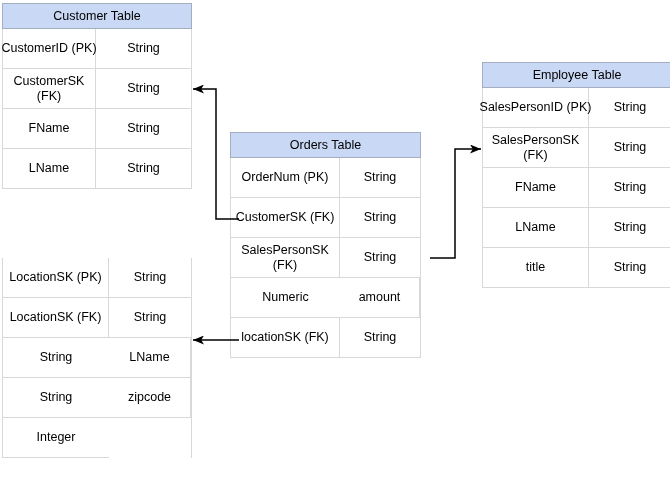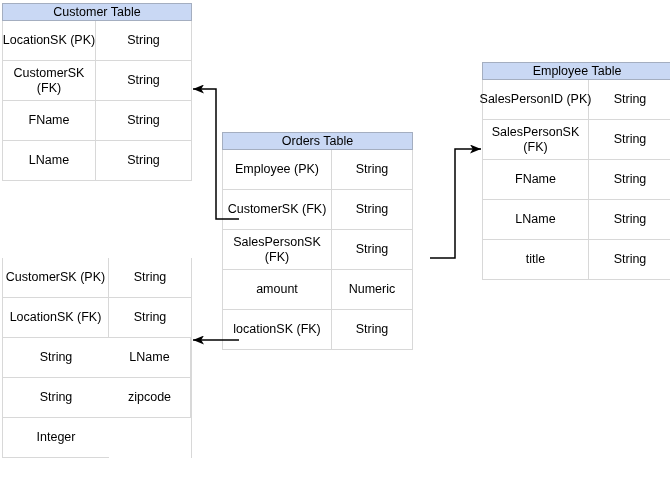--- a/index.html
+++ b/index.html
@@ -8,21 +8,21 @@
     width: 670px;
     height: 480px;
     background: var(--canvas_bg, #ffffff);
     overflow: hidden;
     font-family: "Liberation Sans", sans-serif;
     color: var(--text, #000000);
   }
   .tbl { position: absolute; box-sizing: border-box; }
   .tbl * { box-sizing: border-box; }
   .tbl-header {
-    height: 18px;
+    height: 26px;
     background: var(--header_fill, #c9d8f4);
     border: 1px solid var(--header_border, #a4aec0);
     display: flex;
     align-items: center;
     justify-content: center;
     font-size: 12.5px;
   }
   .tbl-body {
     display: grid;
     grid-template-columns: var(--c1) 1fr;
@@ -38,21 +38,21 @@
     text-align: center;
     font-size: 12.5px;
     line-height: 1.2;
     padding: 0 2px;
     border-bottom: 1px solid var(--row_border, #d8d8d8);
   }
   .cell.field { border-right: 1px solid var(--row_border, #d8d8d8); }
   .cell.nowrap { white-space: nowrap; }
   
   #customer-table { left: 2px;   top: 3px;   width: 190px; --c1: 93px;  }
-  #orders-table   { left: 222px; top: 132px; width: 191px; --c1: 109px; }
+  #orders-table   { left: 230px; top: 132px; width: 191px; --c1: 109px; }
   #employee-table { left: 482px; top: 62px;  width: 190px; --c1: 106px; }
   #location-table { left: 2px;   top: 258px; width: 190px; --c1: 106px; }
   .connectors {
     position: absolute;
     left: 0; top: 0;
     pointer-events: none;
   }
   .connectors path.link {
     stroke: var(--connector, #000000);
     stroke-width: 1.5;
@@ -61,42 +61,42 @@
   .connectors marker path { fill: var(--connector, #000000); }
 </style>
 </head>
 <body>
 
 <div id="canvas">
 
   <div class="tbl" id="customer-table">
     <div class="tbl-header">Customer Table</div>
     <div class="tbl-body">
-      <div class="cell field nowrap">LocationSK (PK)</div>
+      <div class="cell field nowrap">CustomerID (PK)</div>
       <div class="cell type">String</div>
       <div class="cell field">CustomerSK (FK)</div>
       <div class="cell type">String</div>
       <div class="cell field">FName</div>
       <div class="cell type">String</div>
       <div class="cell field">LName</div>
       <div class="cell type">String</div>
     </div>
   </div>
 
   <div class="tbl" id="orders-table">
     <div class="tbl-header">Orders Table</div>
     <div class="tbl-body">
-      <div class="cell field">Employee (PK)</div>
+      <div class="cell field">OrderNum (PK)</div>
       <div class="cell type">String</div>
       <div class="cell field">CustomerSK (FK)</div>
       <div class="cell type">String</div>
       <div class="cell field">SalesPersonSK (FK)</div>
       <div class="cell type">String</div>
+      <div class="cell type">Numeric</div>
       <div class="cell field">amount</div>
-      <div class="cell type">Numeric</div>
       <div class="cell field">locationSK (FK)</div>
       <div class="cell type">String</div>
     </div>
   </div>
 
   <div class="tbl" id="employee-table">
     <div class="tbl-header">Employee Table</div>
     <div class="tbl-body">
       <div class="cell field nowrap">SalesPersonID (PK)</div>
       <div class="cell type">String</div>
@@ -106,21 +106,21 @@
       <div class="cell type">String</div>
       <div class="cell field">LName</div>
       <div class="cell type">String</div>
       <div class="cell field">title</div>
       <div class="cell type">String</div>
     </div>
   </div>
 
   <div class="tbl" id="location-table">
     <div class="tbl-body">
-      <div class="cell field">CustomerSK (PK)</div>
+      <div class="cell field">LocationSK (PK)</div>
       <div class="cell type">String</div>
       <div class="cell field">LocationSK (FK)</div>
       <div class="cell type">String</div>
       <div class="cell type">String</div>
       <div class="cell field">LName</div>
       <div class="cell type">String</div>
       <div class="cell field">zipcode</div>
       <div class="cell type">Integer</div>
     </div>
   </div>

